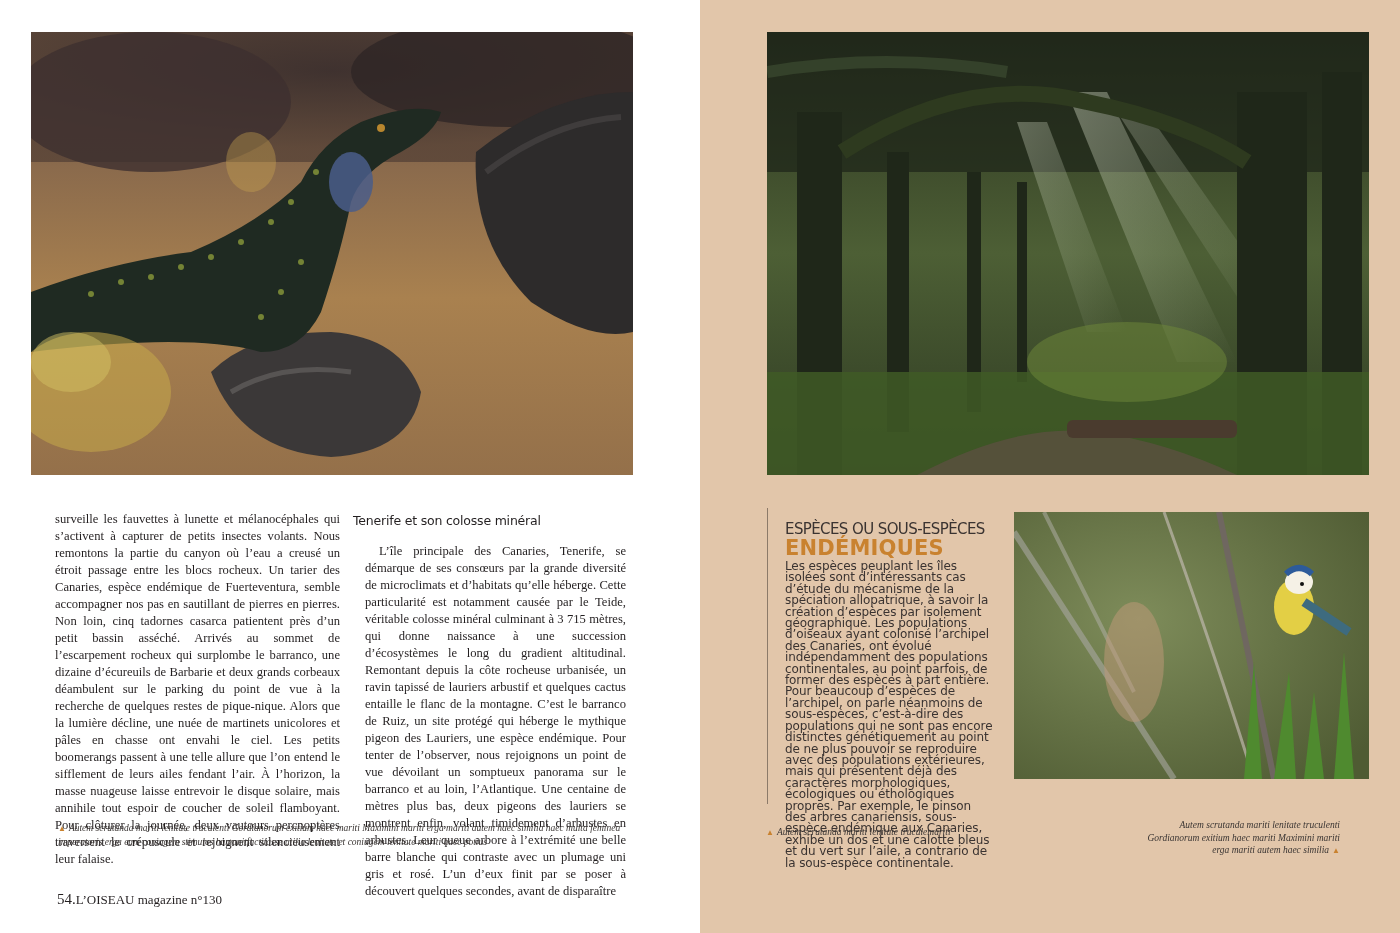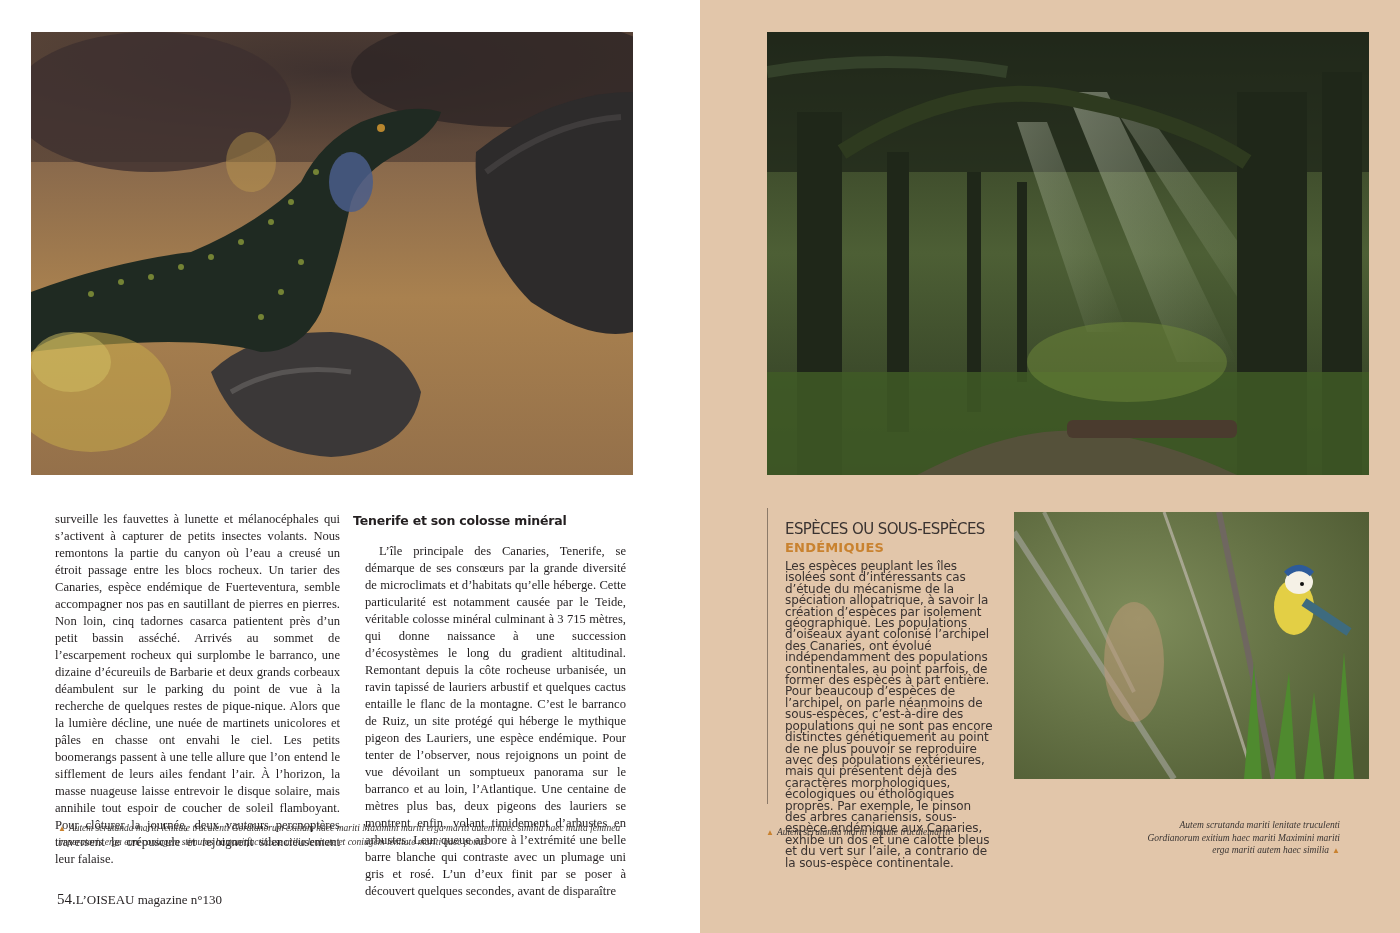--- a/index.html
+++ b/index.html
@@ -19,21 +19,21 @@
   .bird-photo { left: 314px; top: 512px; width: 355px; height: 267px; }
 
   .body-col {
     position: absolute; top: 511px; width: 285px;
     font-size: 12.6px; line-height: 17px; color: #231f20;
     text-align: justify; hyphens: auto;
   }
   .col-1 { left: 55px; }
   .col-2 { left: 353px; }
   .col-2 h3 {
-    margin: 0 0 12px 0; font-family: "DejaVu Sans", sans-serif; font-weight: bold;
+    margin: 0 0 12px 0; font-family: "DejaVu Sans", sans-serif; font-weight: normal;
     font-size: 12.5px; line-height: 20px; color: #231f20; letter-spacing: -0.2px;
   }
   .col-2 p { margin: 12px; text-indent: 14px; }
   .col-1 p { margin: 0; }
 
   .caption {
     position: absolute; font-family: Liberation Serif, serif; font-style: italic;
     font-size: 9.5px; line-height: 12.5px; color: #3a3533;
   }
   .caption .tri { color: #c9822f; font-style: normal; font-size: 8px; margin-right: 3px; }
@@ -46,21 +46,21 @@
   .folio { position: absolute; left: 57px; top: 891px; font-size: 11px; color: #231f20; }
   .folio .num { font-family: "Liberation Serif", serif; font-size: 15px; }
   .folio .mag { font-size: 13px; }
 
   .sidebar-rule { position: absolute; left: 67px; top: 508px; width: 1px; height: 296px; background: #8c7a69; }
   .sidebar {
     position: absolute; left: 85px; top: 520px; width: 210px;
     font-family: "DejaVu Sans", sans-serif; color: #3a3331;
   }
   .sidebar .kicker { font-size: 15px; line-height: 18px; letter-spacing: -0.6px; color: #3a3331; font-weight: normal; }
-  .sidebar .headline { font-size: 13px; line-height: 20px; font-weight: bold; color: #c9822f; letter-spacing: 0.2px; margin-bottom: 3px; }
+  .sidebar .headline { font-size: 21px; line-height: 20px; font-weight: bold; color: #c9822f; letter-spacing: 0.2px; margin-bottom: 3px; }
   .sidebar .text { font-size: 12px; line-height: 11.4px; color: #3a3331; letter-spacing: -0.1px; }
 </style>
 </head>
 <body>
 
 <div class="page-left">
 
   <div class="photo lizard-photo">
     <svg viewBox="0 0 602 443" preserveAspectRatio="none">
       <defs>

